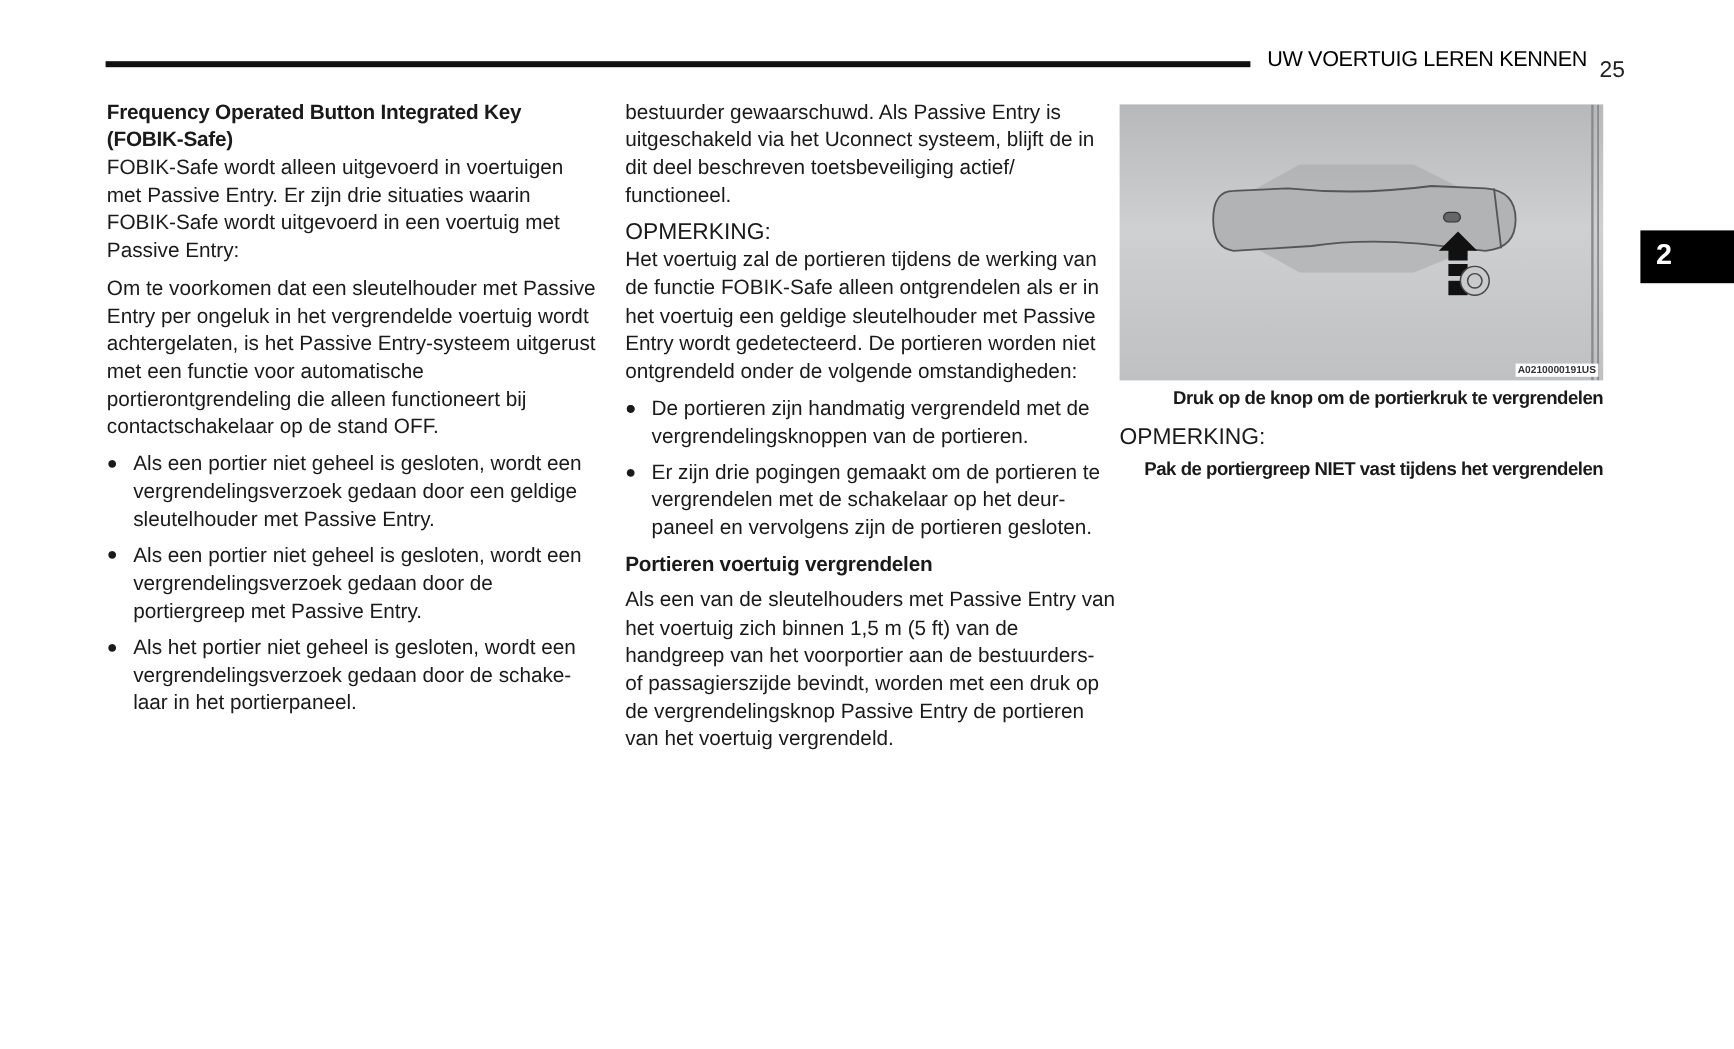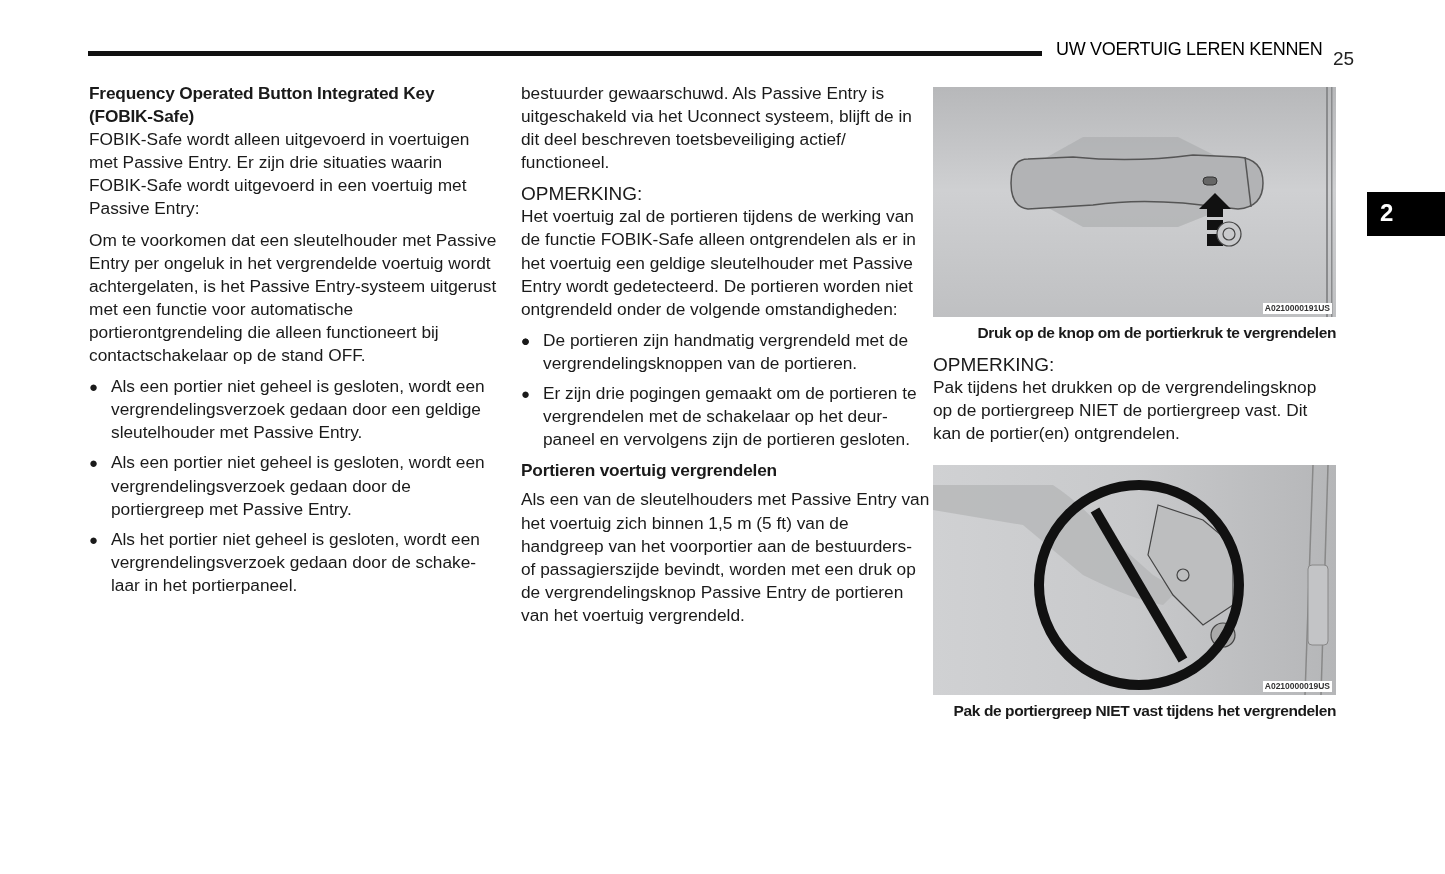--- a/index.html
+++ b/index.html
@@ -75,28 +75,14 @@
       <polygon points="282,106 298,122 290,122 290,130 274,130 274,122 266,122" fill="#111"></polygon>
       <rect x="274" y="133" width="16" height="10" fill="#111"></rect>
       <rect x="274" y="147" width="16" height="12" fill="#111"></rect>
       <circle cx="296" cy="147" r="12" fill="#c9cacc" stroke="#444" stroke-width="1.2"></circle>
       <circle cx="296" cy="147" r="6" fill="none" stroke="#444" stroke-width="1.2"></circle>
     </svg>
     <div class="fig-code">A0210000191US</div>
   </div>
   <div class="caption">Druk op de knop om de portierkruk te vergrendelen</div>
   <div class="note-label">OPMERKING:</div>
-  <p>Pak tijdens het drukken op de vergrendelingsknop op de portiergreep NIET de portiergreep vast. Dit kan de portier(en) ontgrendelen.</p>
-  <div class="figure fig2" style="margin-top:20px">
-    <svg width="403" height="230" viewBox="0 0 403 230">
-      <path d="M0,20 L120,20 Q150,40 175,70 L220,110 L245,125 L230,140 Q200,135 150,110 L90,60 L0,45 Z" fill="#b5b6b8" opacity="0.8"></path>
-      <path d="M225,40 L270,55 L300,80 L300,140 L270,160 L240,130 L215,90 Z" fill="#bdbebf" stroke="#444" stroke-width="1.2"></path>
-      <circle cx="250" cy="110" r="6" fill="none" stroke="#444" stroke-width="1.2"></circle>
-      <circle cx="290" cy="170" r="12" fill="#aaa" stroke="#444" stroke-width="1.2"></circle>
-      <path d="M380,0 L372,230 M395,0 L388,230" stroke="#888" stroke-width="1.5"></path>
-      <rect x="375" y="100" width="20" height="80" rx="4" fill="#c3c4c6" stroke="#888"></rect>
-      <circle cx="206" cy="120" r="100" fill="none" stroke="#111" stroke-width="10"></circle>
-      <line x1="162" y1="45" x2="250" y2="195" stroke="#111" stroke-width="10"></line>
-    </svg>
-    <div class="fig-code">A0210000019US</div>
-  </div>
   <div class="caption">Pak de portiergreep NIET vast tijdens het vergrendelen</div>
 </div>
 
 </body></html>

